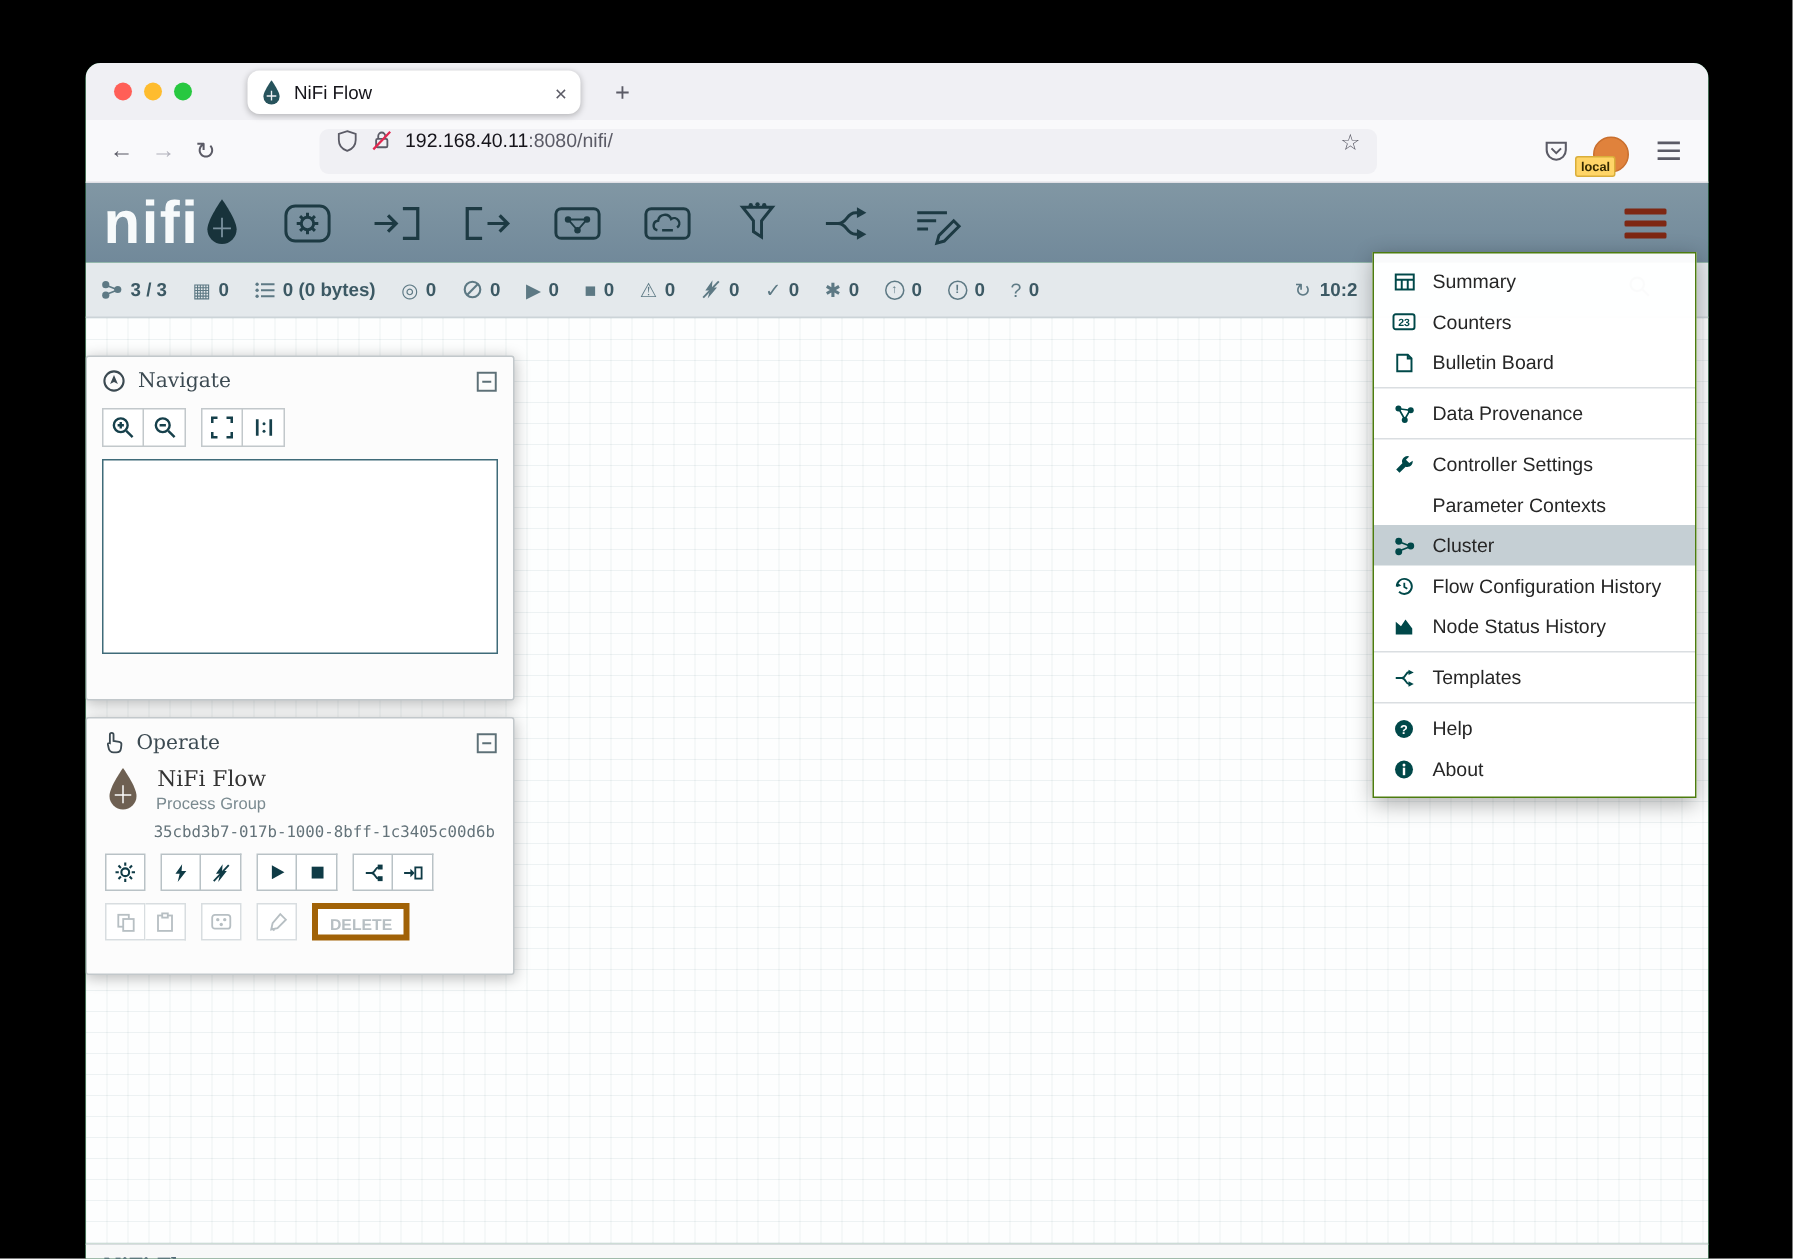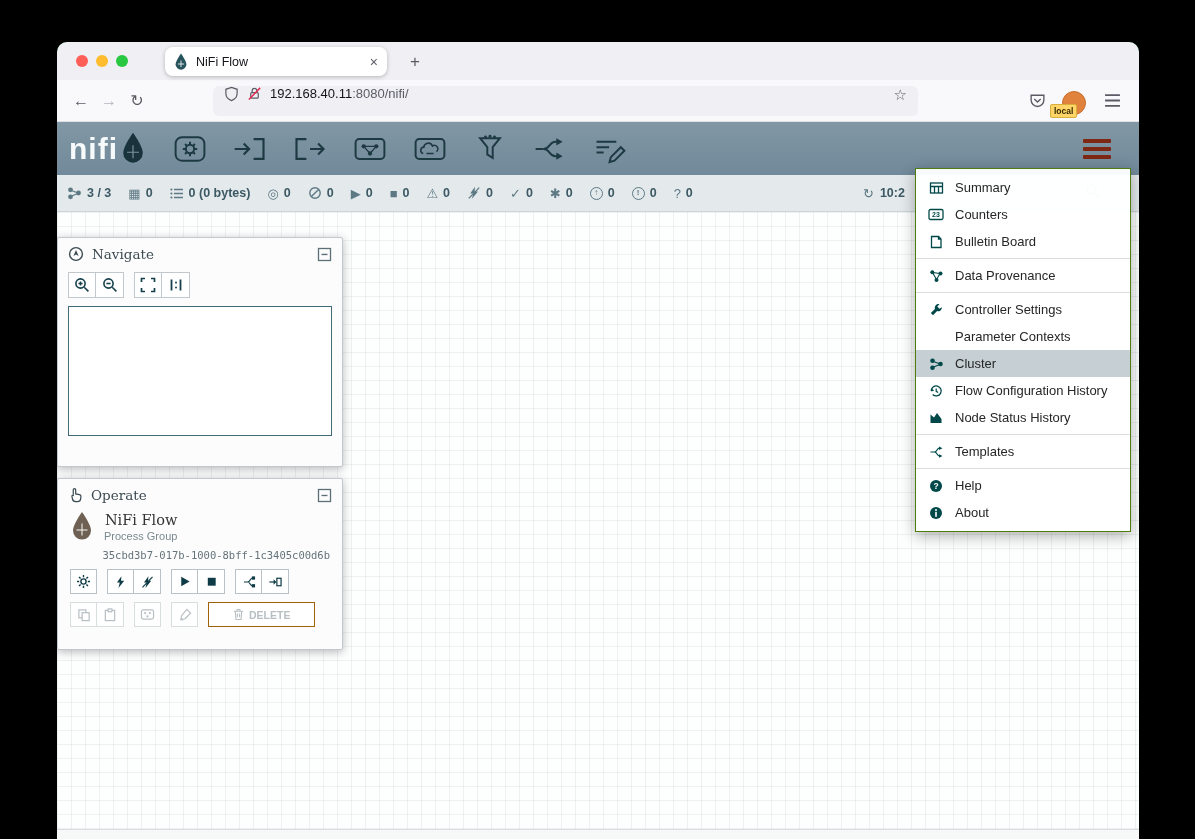--- a/index.html
+++ b/index.html
@@ -37,21 +37,21 @@
   .profile { position:relative; width:26px; height:26px; }
   .profile-circle { width:24px; height:24px; border-radius:50%; background:#e0823c; margin-top:3px;
     border:1px solid #c96f2e; }
   .profile-badge { position:absolute; top:-4px; left:-12px; background:#ffd567; color:#352a00;
     font-size:8.5px; font-weight:bold; padding:1px 3px; border-radius:2px; border:1px solid #d9ae3a;margin-top:20px; }
 
   
   .nifi-header { height:53px; background:linear-gradient(#8197a4,#71899a); flex:none;
     display:flex; align-items:center; padding:0 12px; position:relative; }
   .logo { display:flex; align-items:center; gap:2px; }
-  .logo-text { font-size:30px; font-weight:bold; color:#f7fafb; letter-spacing:1px; line-height:1; }
+  .logo-text { font-size:40px; font-weight:bold; color:#f7fafb; letter-spacing:1px; line-height:1; }
   .comp-icons { display:flex; align-items:center; gap:24px; margin-left:26px; }
   .comp { width:36px; height:32px; display:flex; align-items:center; justify-content:center; cursor:grab; }
   .nifi-menu-btn { margin-left:auto; margin-right:16px; display:flex; flex-direction:column; gap:4px; }
   .nifi-menu-btn span { display:block; width:28px; height:4px; background:#7e2713; border-radius:1px; }
 
   
   .statusbar { height:37px; background:#e4e9ec; border-bottom:1px solid #ccd4d8; flex:none; position:relative;
     display:flex; align-items:center; padding:0 10px; gap:17px; font-size:12.5px; font-weight:bold; color:#3c5964; }
   .stat { display:flex; align-items:center; gap:5px; white-space:nowrap; }
   .sg { color:#5d7984; font-weight:normal; font-size:13px; line-height:1; }
@@ -86,22 +86,22 @@
 
   .operate-flow { display:flex; align-items:center; gap:10px; padding:1px 12px 0; }
   .flow-name { font-family:"DejaVu Serif", serif; font-size:14.5px; color:#333; }
   .flow-type { font-size:11px; color:#7a8a90; margin-top:2px; }
   .operate-id { padding:7px 12px 0; font-family:"DejaVu Sans Mono", monospace; font-size:10.5px; color:#64737a; }
   .op-row { display:flex; align-items:center; gap:10px; padding:8px 12px 0; }
   .op-btn { width:27px; height:25px; background:#fff; border:1px solid #b9c2c6; display:flex;
     align-items:center; justify-content:center; }
   .btn-group .op-btn + .op-btn { border-left:none; }
   .op-btn.disabled { border-color:#d8dde0; }
-  .delete-btn { height:25px; background:#fff; border:1px solid #a16207; display:flex; align-items:center;
-    gap:5px; padding:0 24px; color:#b7bfc3; font-size:10.5px; font-weight:bold; }
+  .delete-btn { height:25px; background:#fff; border:4px solid #a16207; display:flex; align-items:center;
+    gap:5px; padding:0 8px; color:#b7bfc3; font-size:10.5px; font-weight:bold;flex-direction:column; }
 
   
   .global-menu { position:absolute; left:858px; top:126px; width:216px; background:rgba(255,255,255,0.96);
     border:1px solid #4d7c0f; box-shadow:0 4px 14px rgba(0,0,0,.32); padding:5px 0; z-index:50; }
   .menu-item { height:27px; display:flex; align-items:center; padding:0 11px; gap:10px;
     font-size:13px; color:#262626; cursor:default; }
   .menu-item.highlight { background:#c5cfd4; }
   .menu-icon { width:18px; display:flex; justify-content:center; flex:none; }
   .menu-divider { height:1px; background:#dadee1; margin:3px 0; }
 </style>

